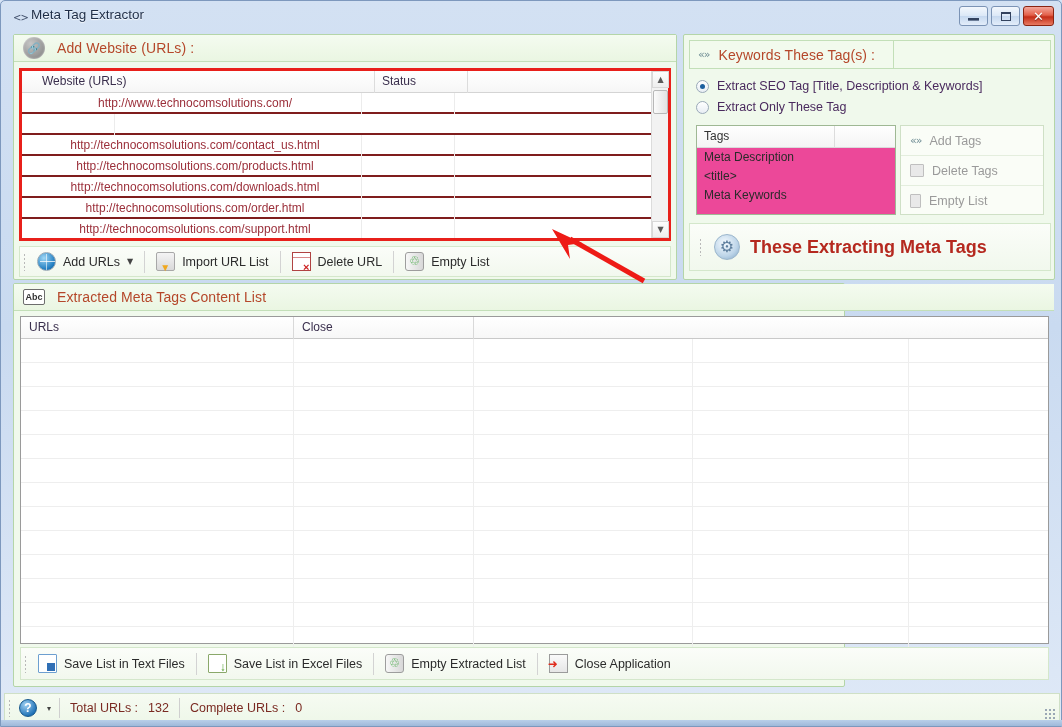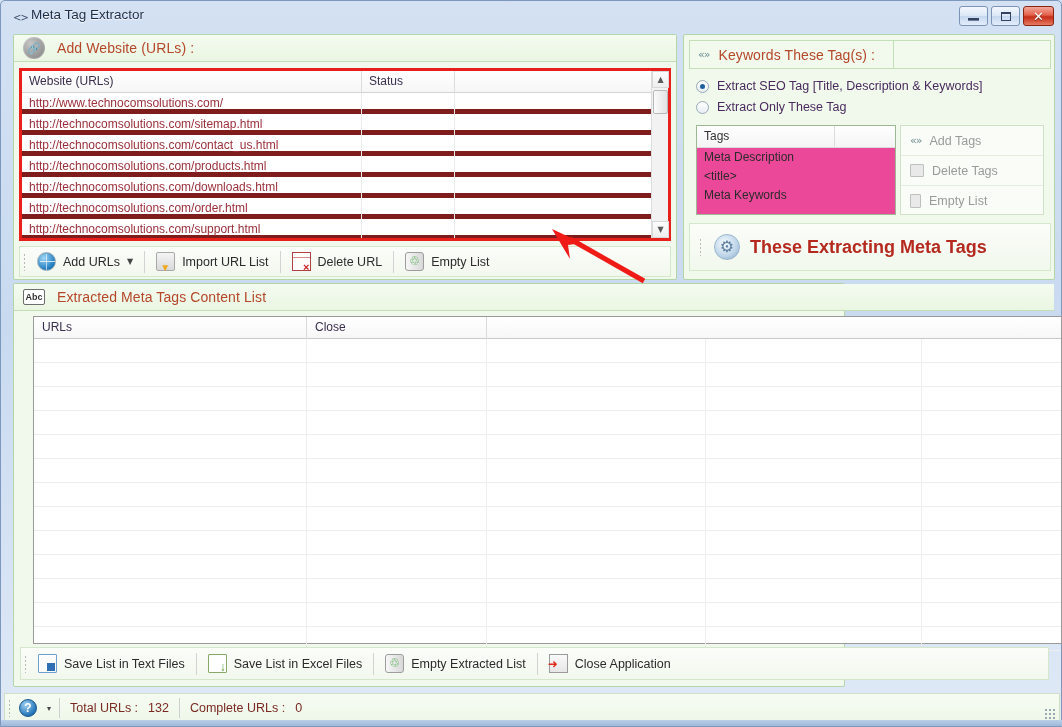--- a/index.html
+++ b/index.html
@@ -110,31 +110,33 @@
     background: #fff;
     z-index: 5;
   }
   #url-grid { position:absolute; left:0; top:0; width: 646px; height: 167px;
      background:#fff; overflow:hidden; }
   .grid-header {
     height: 22px;
     background: linear-gradient(to bottom, #ffffff 0%, #f6f6f6 100%);
     border-bottom: 1px solid #d4d4d4;
     display: flex;
+    justify-content: flex-end;
   }
   .grid-header .gh-cell {
     font-size: 12px; color: #3a2f4d;
     padding: 3px 0 0 7px;
     border-right: 1px solid #dcdcdc;
     height: 22px; overflow:hidden; white-space: nowrap;
   }
   .url-row {
     height: 21px;
     display: flex;
-    border-bottom: 5px solid #7f1d1d;
+    border-bottom: 2px solid #7f1d1d;
+    text-align: center;
   }
   .url-row .ur-cell {
     font-size: 12px; color: #9b2f3a;
     padding: 3px 0 0 7px;
     border-right: 1px solid #ececec;
     height: 21px; overflow:hidden; white-space: nowrap;
   }
   .c-url { width: 340px; }
   .c-status { width: 93px; }
   .c-rest { width: 200px; border-right: none !important; }
@@ -267,21 +269,21 @@
     border:1px solid #d4e7cb;
     display:flex; align-items:center; gap:10px; padding-left:6px;
   }
   #start-label { font-size:18px; color:#b5291f; font-weight:bold; }
 
   
   #extract-panel { left: 9px; top: 252px; width: 832px; height: 404px; }
   #extract-head { width:1040px; padding-left:9px; gap:12px; }
 
   #extract-grid {
-    position:absolute; left:19px; top:32px; width:1029px; height:328px;
+    position:absolute; left:6px; top:32px; width:1029px; height:328px;
     background:#fff; border:1px solid #9a9a9a;
   }
   #eg-header { height:22px; display:flex;
     background: linear-gradient(to bottom,#ffffff 0%, #f7f7f7 100%);
     border-bottom:1px solid #c9c9c9; }
   #eg-header div { font-size:12px; color:#3a2f4d; padding:3px 0 0 8px;
      border-right:1px solid #d9d9d9; height:22px; white-space:nowrap; overflow:hidden;}
   .eg-c1{width:273px;} .eg-c2{width:180px;} .eg-c3{width:219px;}
   .eg-c4{width:216px;} .eg-c5{width:139px;border-right:none !important;}
   .eg-row { height:24px; display:flex; border-bottom:1px solid #eeeeee; }
@@ -356,21 +358,20 @@
             <div class="gh-cell c-rest"></div>
           </div>
 
           <div id="url-rows">
               <div class="url-row">
                 <div class="ur-cell c-url">http://www.technocomsolutions.com/</div>
                 <div class="ur-cell c-status"></div>
                 <div class="ur-cell c-rest"></div>
               </div>
               <div class="url-row">
-                <div class="ur-cell c-url">http://technocomsolutions.com/sitemap.html</div>
                 <div class="ur-cell c-status"></div>
                 <div class="ur-cell c-rest"></div>
               </div>
               <div class="url-row">
                 <div class="ur-cell c-url">http://technocomsolutions.com/contact_us.html</div>
                 <div class="ur-cell c-status"></div>
                 <div class="ur-cell c-rest"></div>
               </div>
               <div class="url-row">
                 <div class="ur-cell c-url">http://technocomsolutions.com/products.html</div>

